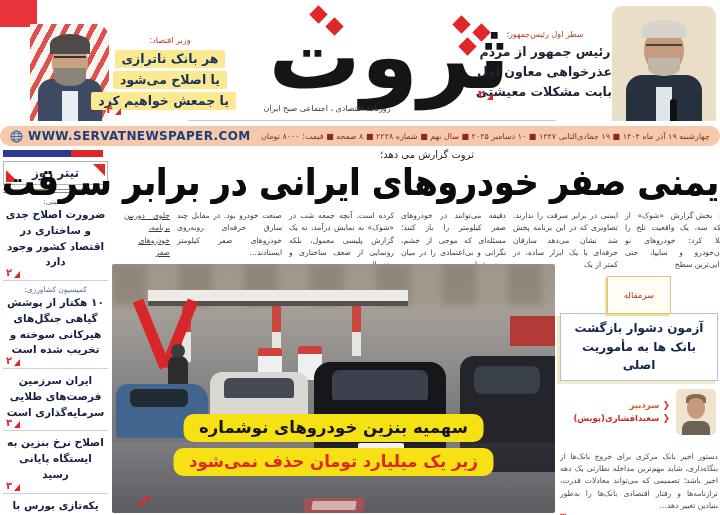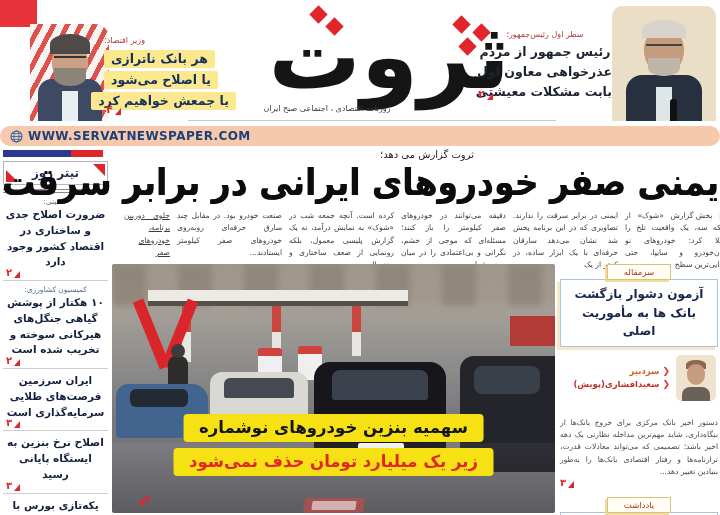--- a/index.html
+++ b/index.html
@@ -11,21 +11,21 @@
   .mast-photo-left { position:absolute; left:30px; top:24px; width:79px; height:97px;
     background:repeating-linear-gradient(118deg,#f7f5f2 0 7px,#e0514e 7px 12px);
     border-radius:0 14px 0 0; overflow:hidden; }
   .mast-photo-left .suit { position:absolute; bottom:0; left:8px; width:64px; height:42px; background:#3e4a63; border-radius:14px 14px 0 0; }
   .mast-photo-left .shirt { position:absolute; bottom:0; left:32px; width:16px; height:30px; background:#e8eef2; }
   .mast-photo-left .face { position:absolute; top:18px; left:22px; width:36px; height:42px; background:#caa183; border-radius:45% 45% 48% 48%; }
   .mast-photo-left .hair { position:absolute; top:10px; left:20px; width:40px; height:20px; background:#4d4a47; border-radius:50% 50% 0 0; }
   .mast-photo-left .beard { position:absolute; top:44px; left:24px; width:32px; height:18px; background:#8b8478; border-radius:0 0 48% 48%; }
   .mast-photo-left .glasses { position:absolute; top:32px; left:24px; width:32px; height:7px; border-top:2px solid #333; }
 
-  .mast-story-left { position:absolute; left:104px; top:36px; width:132px; text-align:left; direction:rtl; }
+  .mast-story-left { position:absolute; left:104px; top:36px; width:132px; text-align:center; direction:rtl; }
   .mast-story-left .kicker { font-size:8px; color:#b03a30; margin-bottom:3px; }
   .mast-story-left .hl-line { display:inline-block; background:#fbe88f; color:#16305e; font-weight:bold; font-size:12.5px; line-height:16px; padding:1px 7px; margin:1px 0; border-radius:2px; white-space:nowrap; }
   .pg-flag { color:#e0262b; font-weight:bold; font-size:11px; line-height:1; }
   .pg-flag::before { content:""; display:inline-block; width:0; height:0; border-left:6px solid transparent; border-bottom:7px solid #e0262b; margin-left:2px; vertical-align:bottom; }
   .mast-story-left .pg-flag { position:absolute; left:2px; bottom:-4px; }
 
   .logo-wrap { position:absolute; left:232px; top:2px; width:278px; height:118px; direction:rtl; text-align:right; }
   .logo-text { font-size:92px; font-weight:bold; color:#151515; line-height:110px; letter-spacing:-4px; }
   .logo-dots { position:absolute; pointer-events:none; }
   .logo-dots .d { position:absolute; width:13px; height:13px; background:#e0262b; transform:rotate(45deg); }
@@ -93,31 +93,31 @@
   .car-black .win { position:absolute; top:8px; left:18px; width:96px; height:30px; background:#3c424d; border-radius:8px 8px 3px 3px; }
   .car-black .plate { position:absolute; bottom:18px; left:44px; width:46px; height:11px; background:#f2f2ee; border-radius:2px; }
   .car-black .hl { position:absolute; bottom:34px; width:22px; height:9px; background:#e8e6da; border-radius:50%; }
   .car-dark-right { left:348px; top:92px; width:95px; height:116px; background:#24242b; border-radius:14px 0 0 4px; }
   .car-dark-right .win { position:absolute; top:10px; left:14px; width:66px; height:28px; background:#3a404a; border-radius:8px; }
   .ph-red-tr { position:absolute; left:398px; top:52px; width:45px; height:30px; background:#b23b36; }
   .ph-rider { position:absolute; left:56px; top:92px; width:20px; height:40px; background:#2e2c2a; border-radius:8px 8px 3px 3px; }
   .ph-rider::before { content:""; position:absolute; top:-12px; left:3px; width:14px; height:14px; background:#3b3b40; border-radius:50%; }
   .ph-wheel { position:absolute; width:16px; height:16px; background:#1b1b1b; border-radius:50%; }
   .ph-sheen { position:absolute; bottom:0; left:0; width:100%; height:70px; background:linear-gradient(rgba(255,255,255,.05),rgba(0,0,0,.16)); }
-  .banner-pill { position:absolute; left:50%; transform:translateX(-50%); background:#f6e214; border-radius:4px; padding:3px 16px; font-size:16.5px; font-weight:bold; white-space:nowrap; direction:rtl; line-height:22px; }
+  .banner-pill { position:absolute; left:50%; transform:translateX(-50%); background:#f6e214; border-radius:10px; padding:3px 16px; font-size:16.5px; font-weight:bold; white-space:nowrap; direction:rtl; line-height:22px; }
   .banner-1 { top:150px; color:#151515; }
   .banner-2 { top:184px; color:#e22526; }
   .photo .pg-flag { position:absolute; left:24px; bottom:8px; font-size:11px; }
   .watermark { position:absolute; left:50%; transform:translateX(-50%) skewX(-8deg); bottom:0; width:60px; height:15px; background:rgba(214,72,68,.55); border-radius:2px; }
   .watermark::after { content:""; position:absolute; left:8px; top:3px; width:44px; height:9px; background:rgba(255,255,255,.55); border-radius:1px; }
 
   
   .right-col { position:absolute; left:560px; top:260px; width:158px; }
   .feature-box { position:relative; margin-bottom:9px; }
-  .fb-tab { position:relative; z-index:2; display:block; width:max-content; margin:4px auto -1px; background:#fffdf4; border:1px solid #d8c27c; box-shadow:-2px 2px 0 #f1dc9e; padding:2px 16px; font-size:8.5px; color:#a8392b; }
+  .fb-tab { position:relative; z-index:2; display:block; width:max-content; margin:16px auto -1px; background:#fffdf4; border:1px solid #d8c27c; box-shadow:-2px 2px 0 #f1dc9e; padding:13px 16px; font-size:8.5px; color:#a8392b; }
   .fb-title { background:#fff; border:1px solid #a9c3de; box-shadow:-3px 3px 0 #f5e9c9; padding:5px 6px; text-align:center; direction:rtl; font-size:12px; font-weight:bold; color:#15254a; line-height:1.55; }
   .fb-author { display:flex; direction:rtl; gap:6px; align-items:center; margin:8px 2px 0; }
   .fb-avatar { flex:0 0 40px; width:40px; height:46px; border-radius:5px; position:relative; overflow:hidden; }
   .av-editor { background:#efe3cd; }
   .fb-avatar .face { position:absolute; top:9px; left:11px; width:18px; height:21px; background:#c79b7d; border-radius:46% 46% 50% 50%; }
   .fb-avatar .hair { position:absolute; top:5px; left:10px; width:20px; height:9px; border-radius:50% 50% 0 0; }
   .av-editor .hair { background:#8a6a4e; }
   .fb-avatar .suit { position:absolute; bottom:0; left:6px; width:28px; height:14px; border-radius:8px 8px 0 0; }
   .av-editor .suit { background:#6b6257; }
   .fb-lines { flex:1; }
@@ -191,20 +191,21 @@
     <div class="site-url">
       <svg class="globe" viewBox="0 0 20 20">
         <circle cx="10" cy="10" r="8.5" fill="none" stroke="#2b5fa8" stroke-width="1.6"></circle>
         <ellipse cx="10" cy="10" rx="4" ry="8.5" fill="none" stroke="#2b5fa8" stroke-width="1.3"></ellipse>
         <line x1="1.5" y1="10" x2="18.5" y2="10" stroke="#2b5fa8" stroke-width="1.3"></line>
         <line x1="3" y1="5.5" x2="17" y2="5.5" stroke="#2b5fa8" stroke-width="1.1"></line>
         <line x1="3" y1="14.5" x2="17" y2="14.5" stroke="#2b5fa8" stroke-width="1.1"></line>
       </svg>
       <span>WWW.SERVATNEWSPAPER.COM</span>
     </div>
+    <div class="date-line">چهارشنبه ۱۹ آذر ماه ۱۴۰۴ ■ ۱۹ جمادی‌الثانی ۱۴۴۷ ■ ۱۰ دسامبر ۲۰۲۵ ■ سال نهم ■ شماره ۲۲۲۸ ■ ۸ صفحه ■ قیمت: ۸۰۰۰ تومان</div>
   </div>
 
   <div class="sidebar">
     <div class="bluebar"></div>
     <div class="titr-box">
       <span>تیتر روز</span>
     </div>
     <div class="double-rule"></div>
 
     <div class="sb-item">

